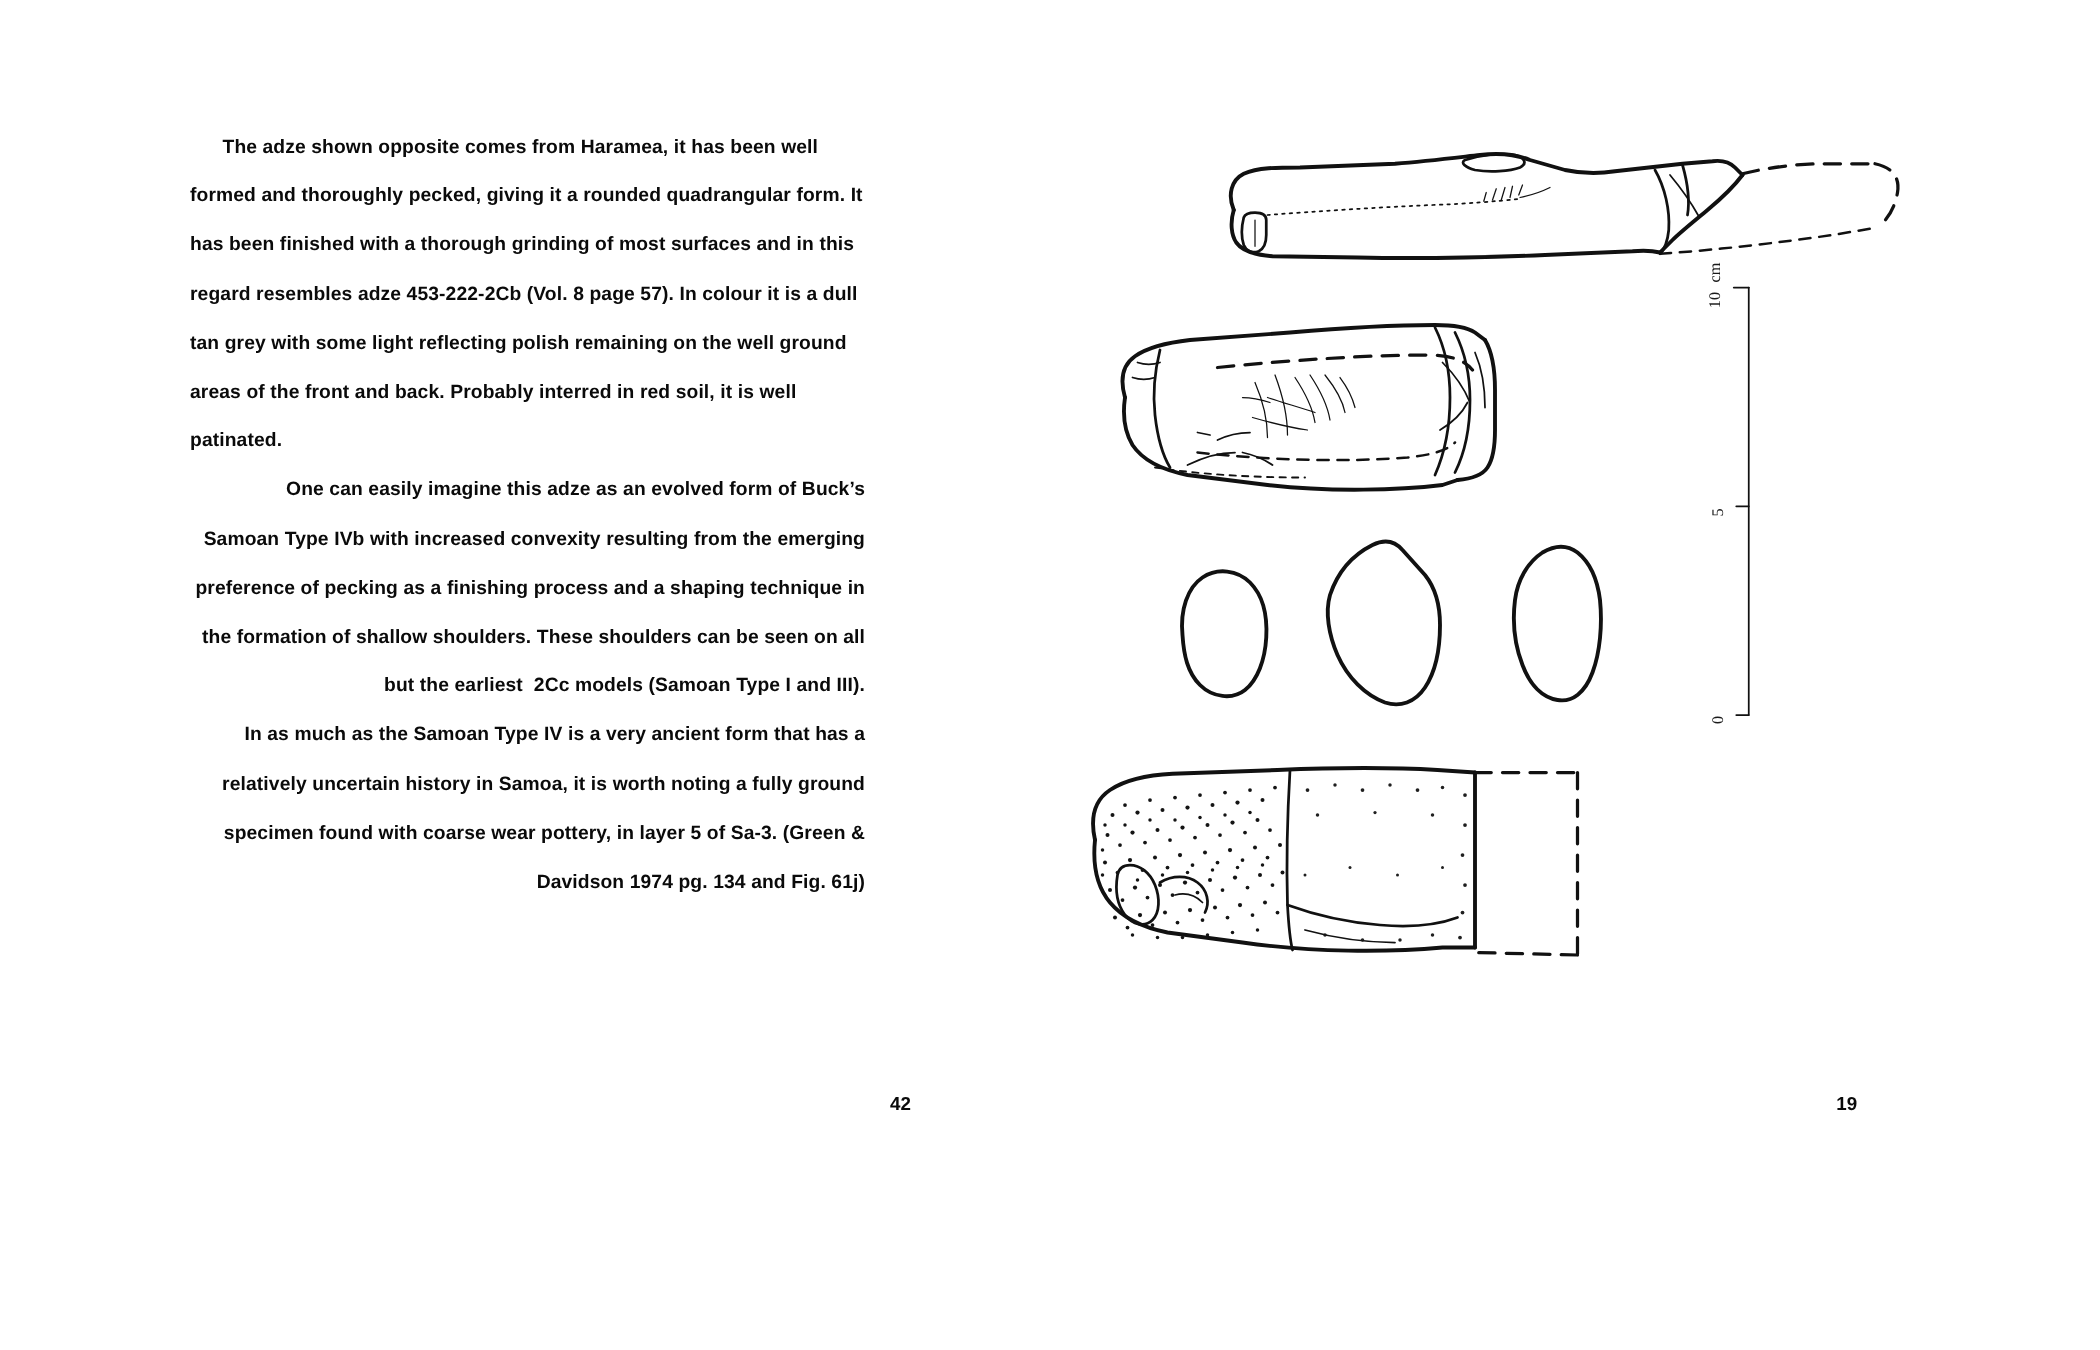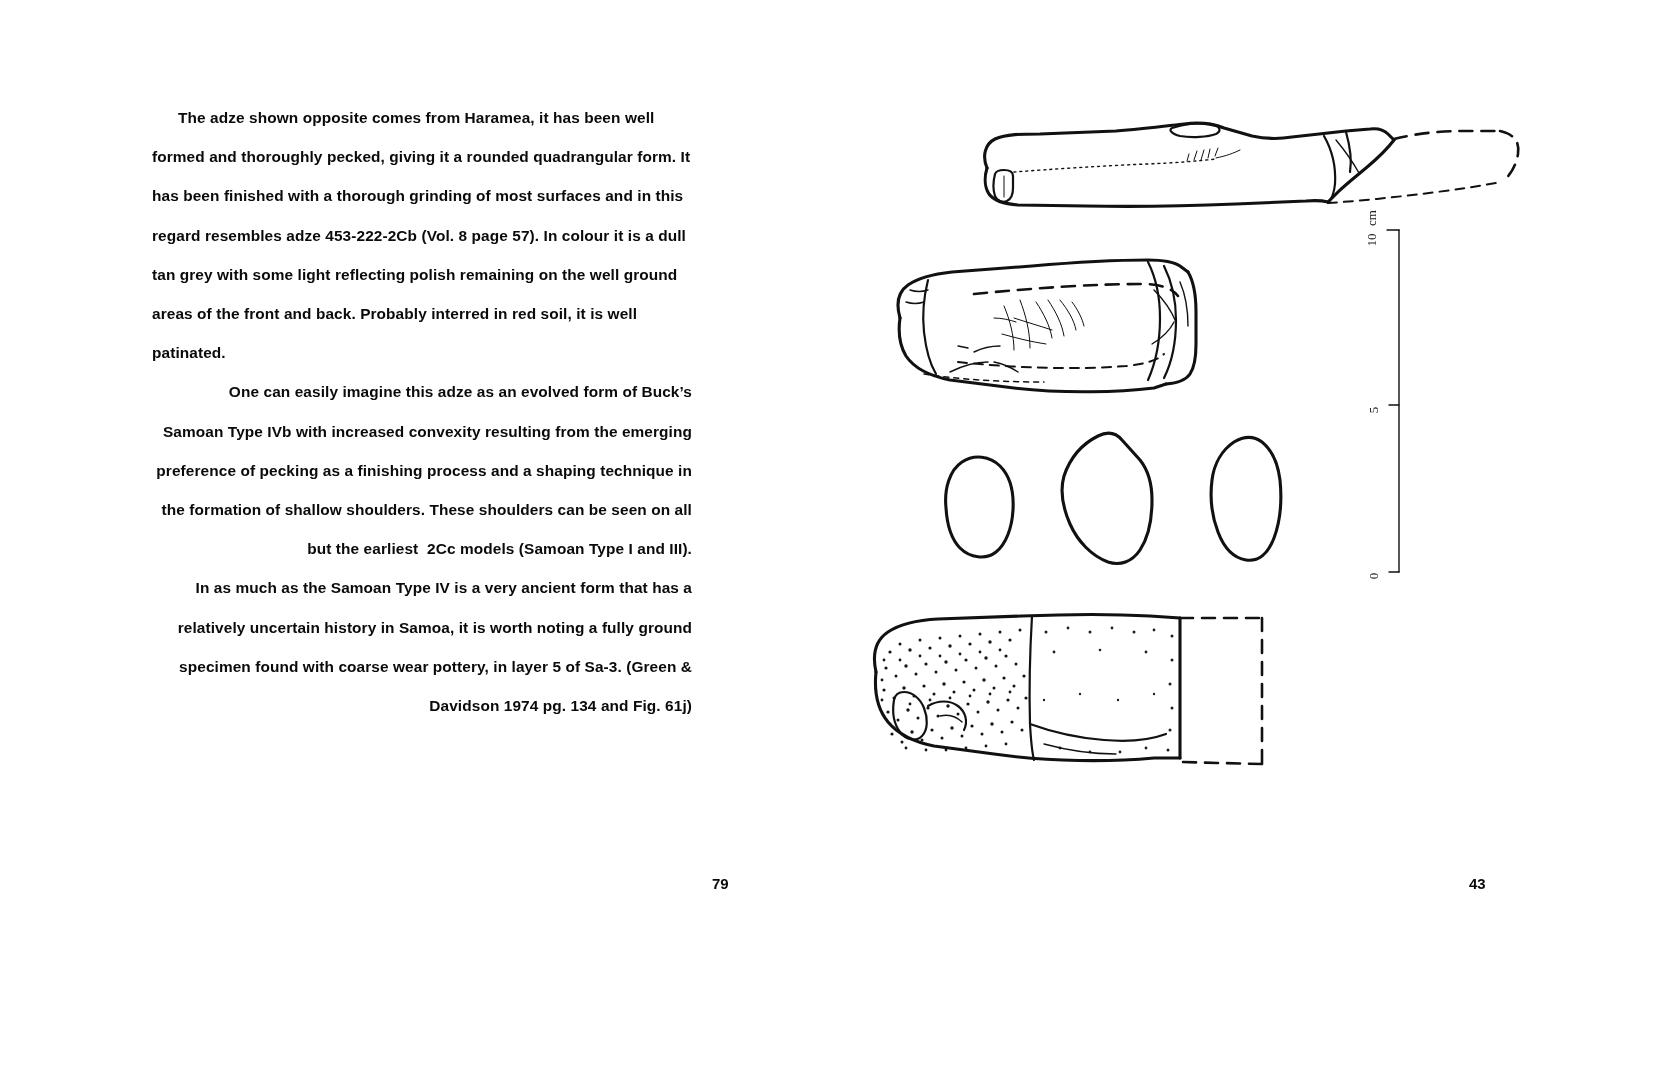--- a/index.html
+++ b/index.html
@@ -94,21 +94,21 @@
 <div class="spread">
 
   <div class="page page-left">
 
     <div class="textblock">
       <p class="para"><span class="indent"></span><span>The adze shown opposite comes from Haramea, it has been well formed and thoroughly pecked, giving it a rounded quadrangular form. It has been finished with a thorough grinding of most surfaces and in this regard resembles adze 453-222-2Cb (Vol. 8 page 57). In colour it is a dull tan grey with some light reflecting polish remaining on the well ground areas of the front and back. Probably interred in red soil, it is well patinated.</span></p>
       <p class="para"><span class="indent"></span><span>One can easily imagine this adze as an evolved form of Buck’s Samoan Type IVb with increased convexity resulting from the emerging preference of pecking as a finishing process and a shaping technique in the formation of shallow shoulders. These shoulders can be seen on all but the earliest  2Cc models (Samoan Type I and III).</span></p>
       <p class="para"><span class="indent"></span><span>In as much as the Samoan Type IV is a very ancient form that has a relatively uncertain history in Samoa, it is worth noting a fully ground specimen found with coarse wear pottery, in layer 5 of Sa-3. (Green &amp; Davidson 1974 pg. 134 and Fig. 61j)</span></p>
     </div>
 
-    <div class="folio folio-left" style="left: 712px;">79</div>
+    <div class="folio folio-left" style="left: 712px;">42</div>
   </div>
 
   <div class="page page-right">
 
     <div class="plate">
       <svg width="840" height="1080" viewBox="0 0 840 1080" xmlns="http://www.w3.org/2000/svg">
 
         <g>
 
           <path class="ink ink-thick" d="
@@ -474,16 +474,16 @@
 
           <text class="scalebar-label" transform="translate(522,218) rotate(-90)" text-anchor="middle">cm</text>
           <text class="scalebar-label" transform="translate(522,240) rotate(-90)" text-anchor="middle">10</text>
           <text class="scalebar-label" transform="translate(524,410) rotate(-90)" text-anchor="middle">5</text>
           <text class="scalebar-label" transform="translate(524,576) rotate(-90)" text-anchor="middle">0</text>
         </g>
 
       </svg>
     </div>
 
-    <div class="folio folio-right" style="left: 615px;">43</div>
+    <div class="folio folio-right" style="left: 615px;">19</div>
   </div>
 
 </div>
 
 </body></html>

